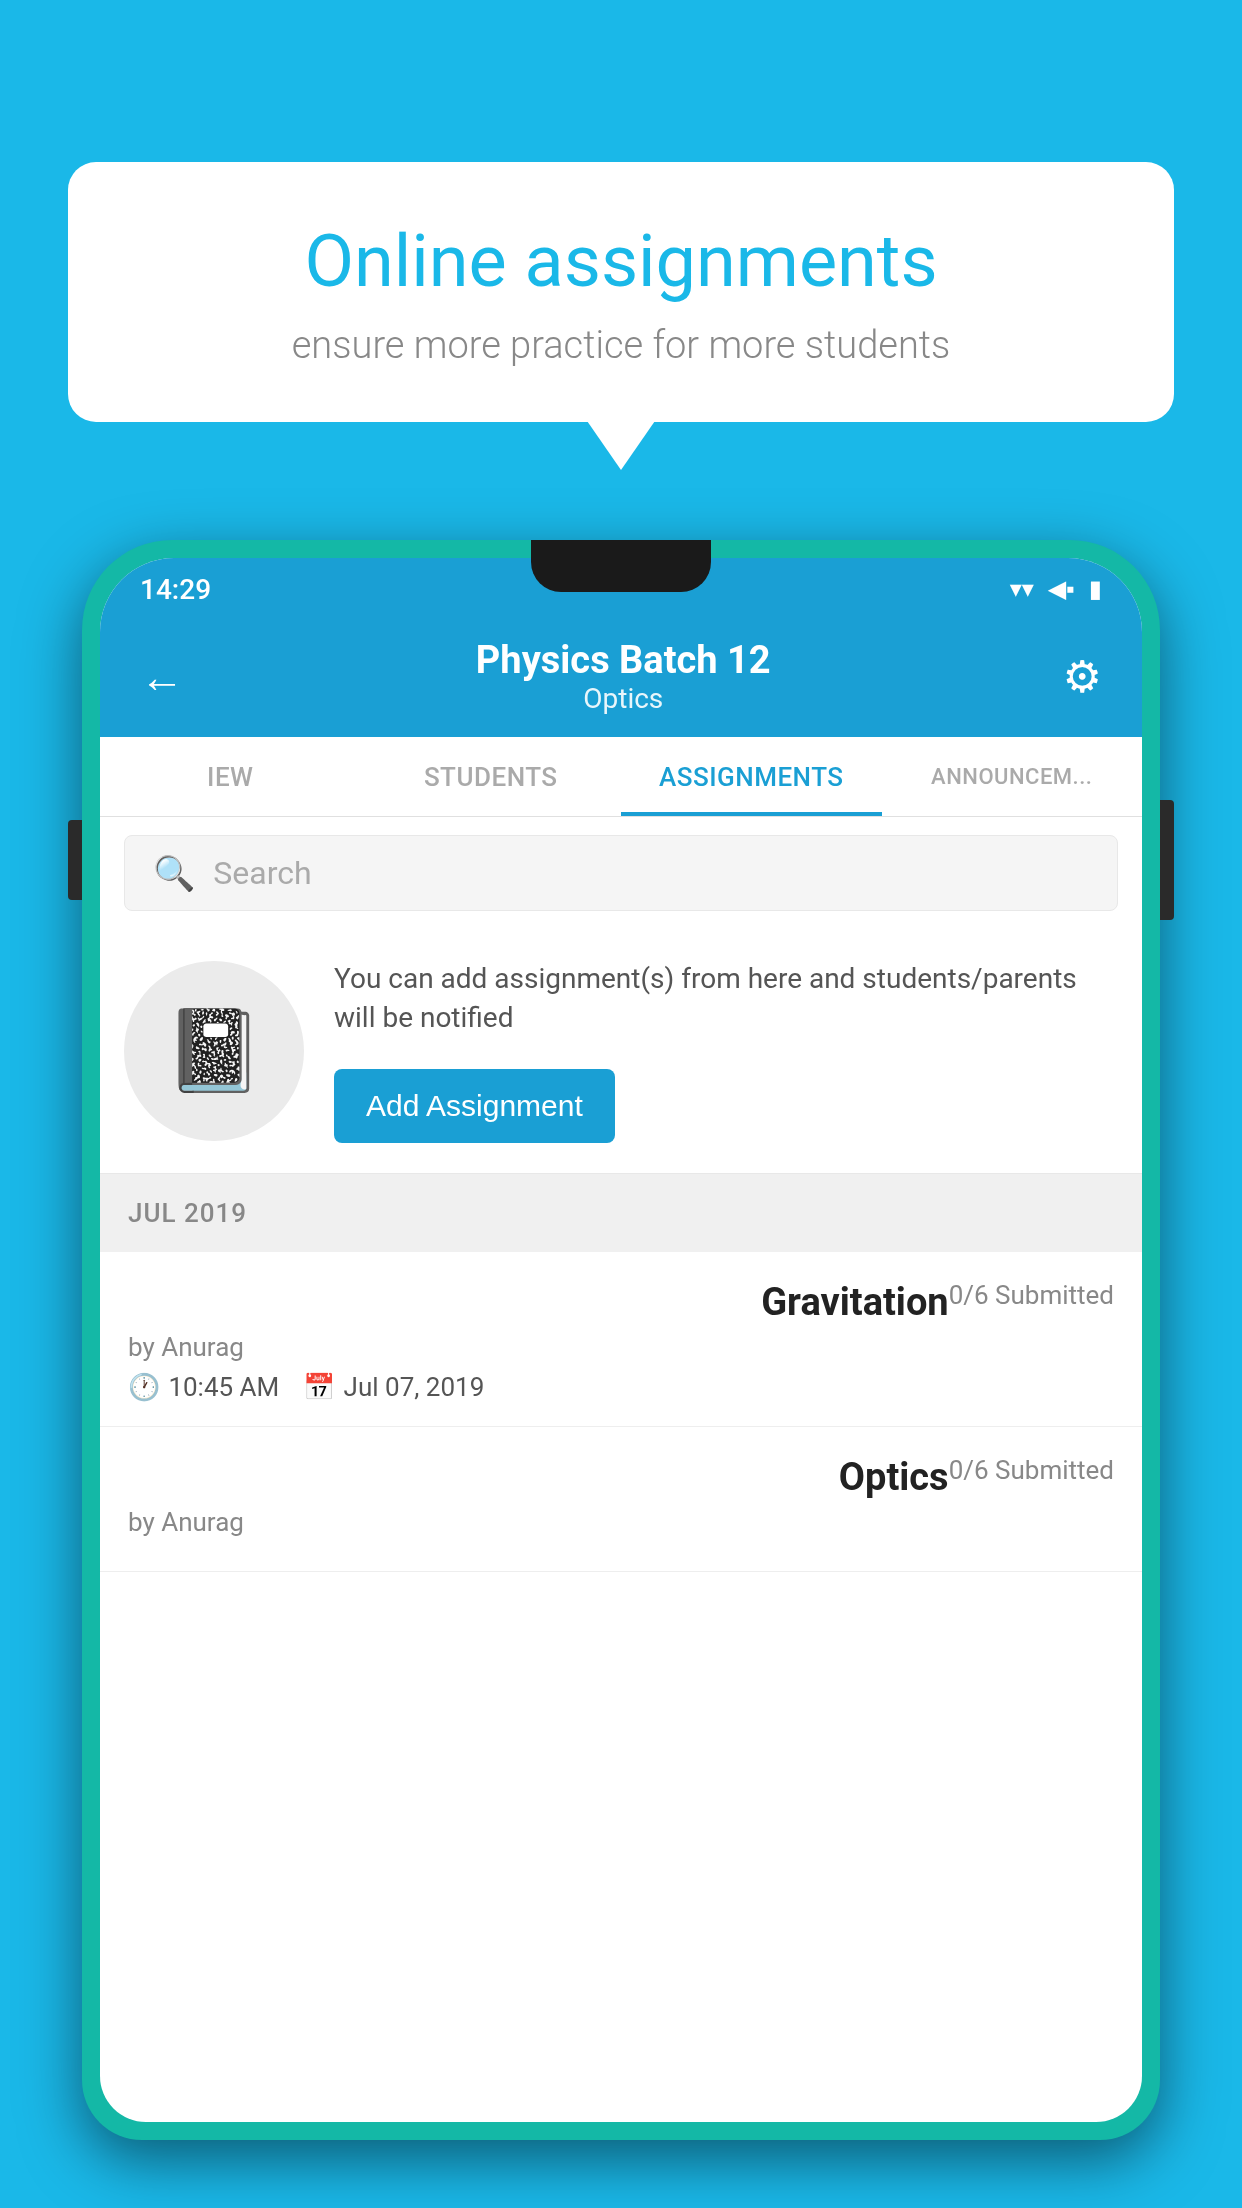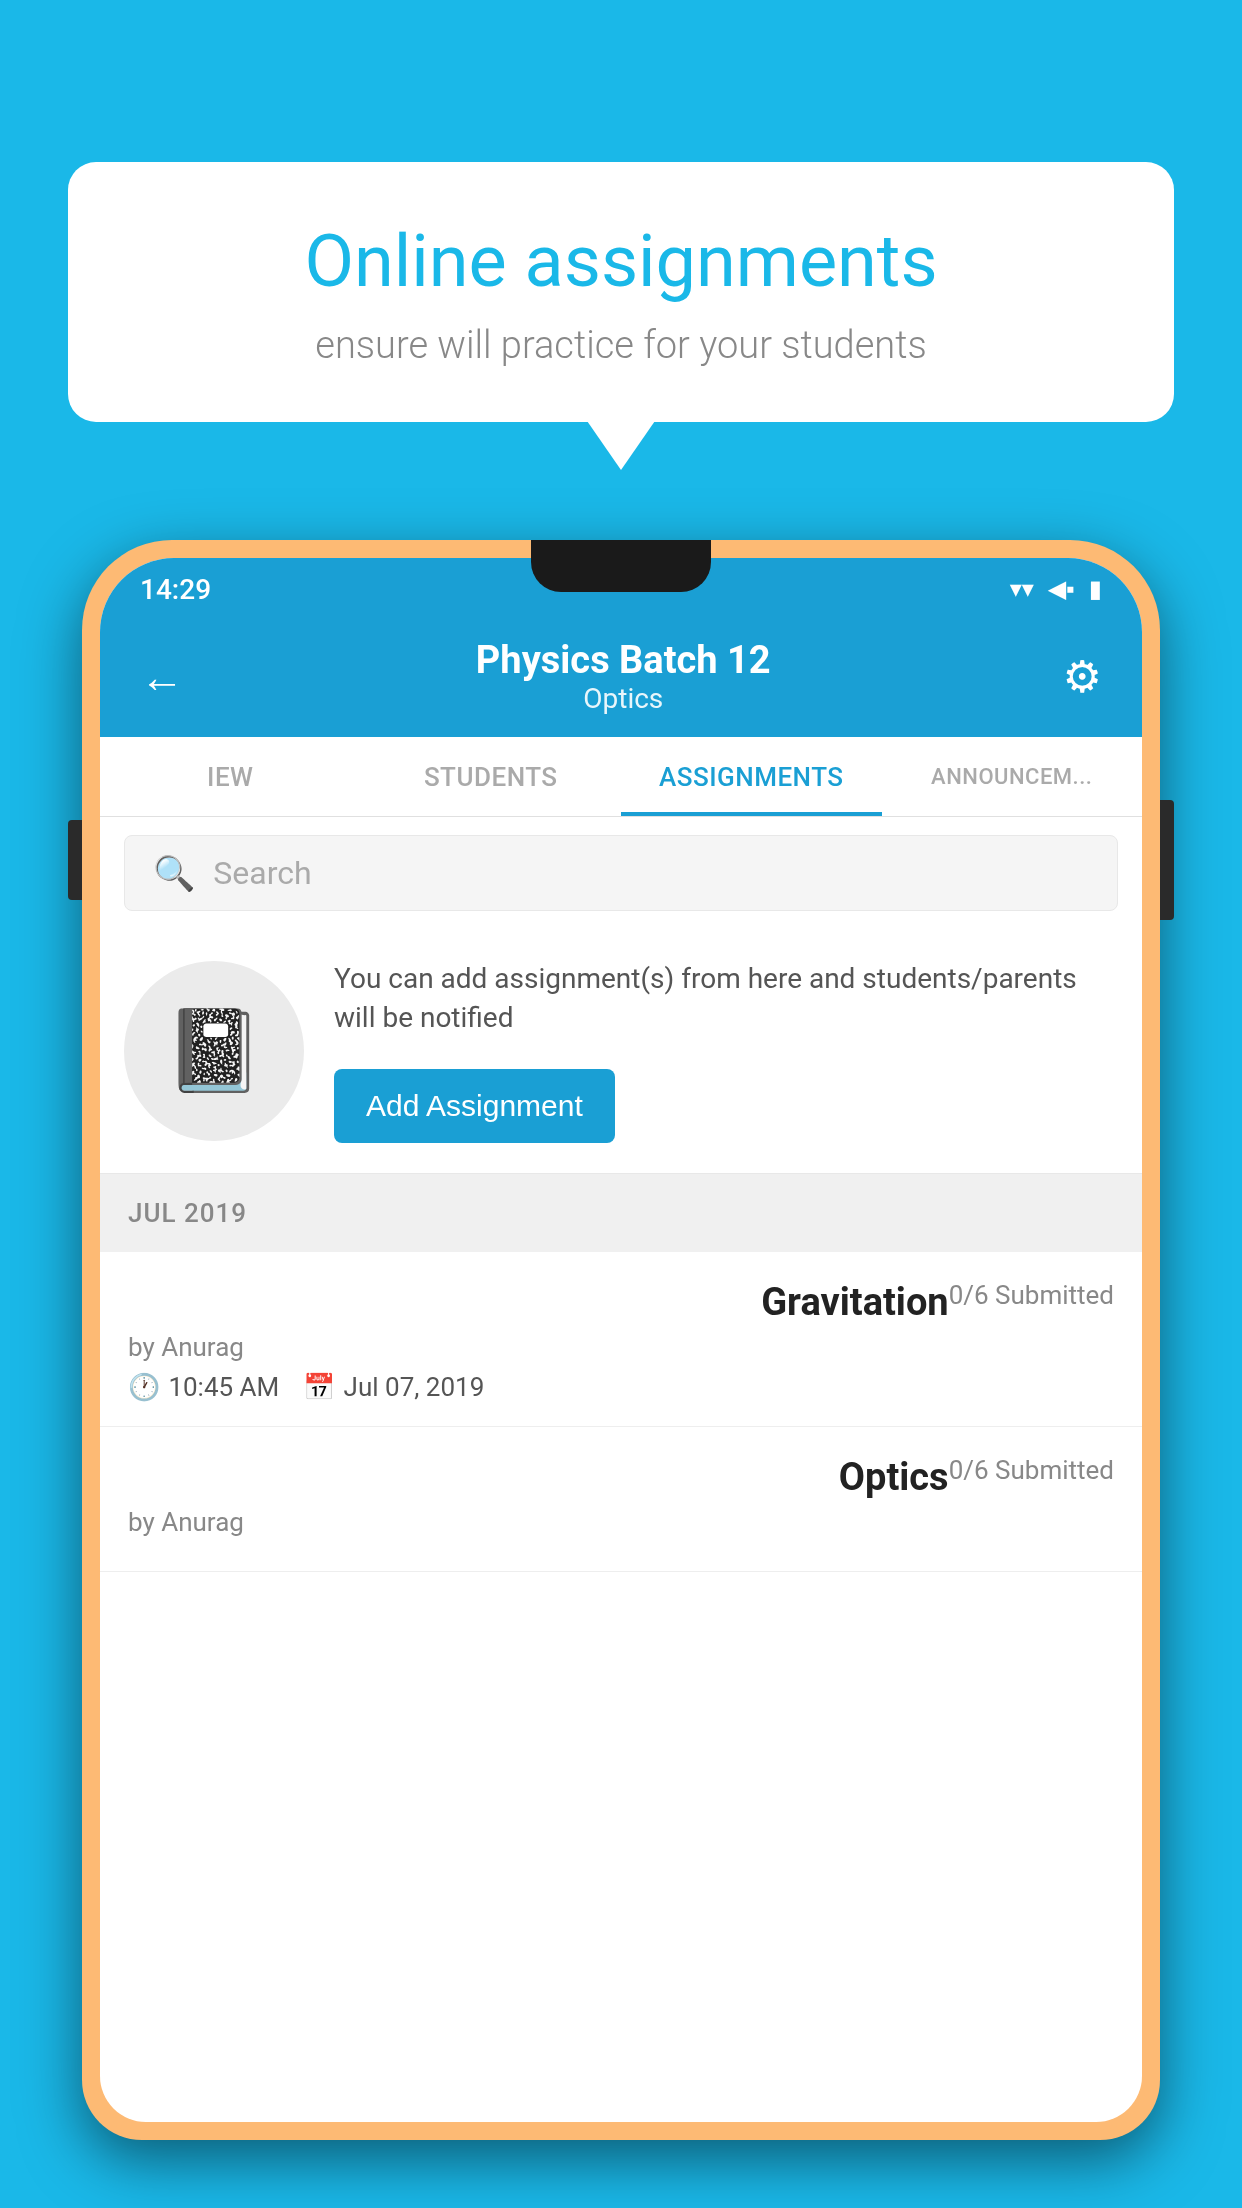--- a/index.html
+++ b/index.html
@@ -57,21 +57,21 @@
 
     
     .phone-mockup {
       position: absolute;
       top: 540px;
       left: 82px;
       right: 82px;
       bottom: 0;
     }
     .phone-outer {
-      background: #fdba74;
+      background: #14b8a6;
       border-radius: 90px 90px 60px 60px;
       width: 100%;
       height: 1600px;
       position: relative;
       padding: 18px;
       box-shadow: 0 20px 60px rgba(0,0,0,0.5);
     }
     
     .phone-notch {
       position: absolute;
@@ -317,21 +317,21 @@
       font-size: 26px;
       color: #888;
     }
   </style>
 </head>
 <body>
 
 <div class="speech-bubble-container">
   <div class="speech-bubble">
     <div class="speech-bubble-title">Online assignments</div>
-    <div class="speech-bubble-subtitle">ensure will practice for your students</div>
+    <div class="speech-bubble-subtitle">ensure more practice for more students</div>
   </div>
 </div>
 
 <div class="phone-mockup">
   <div class="phone-outer">
     <div class="phone-notch"></div>
     <div class="phone-button-left"></div>
     <div class="phone-button-right"></div>
     <div class="phone-screen">
 

